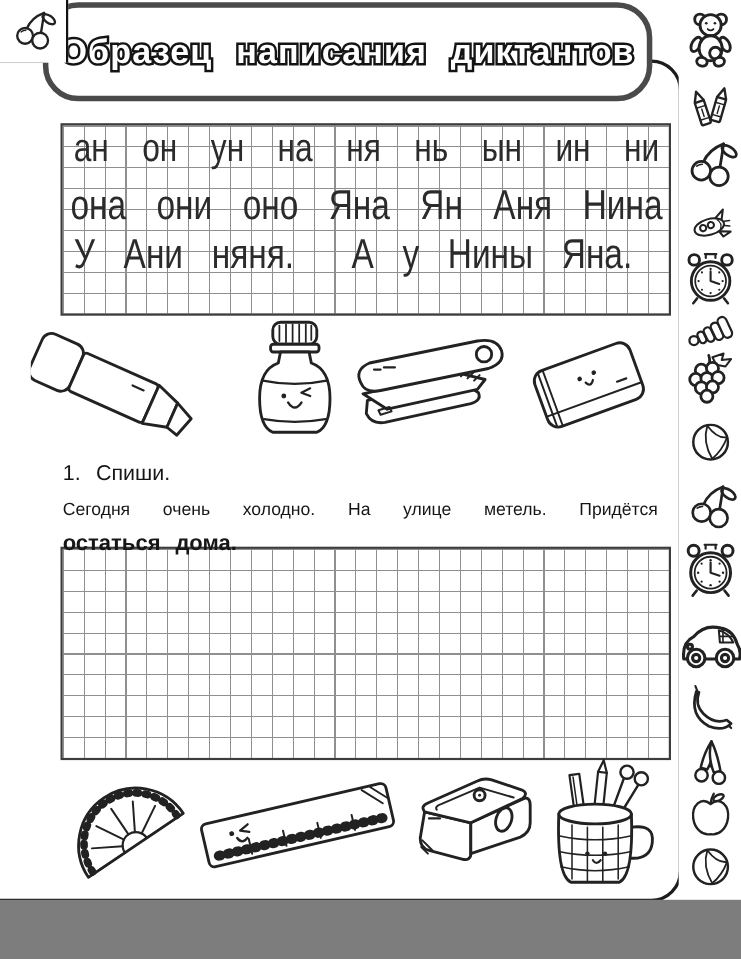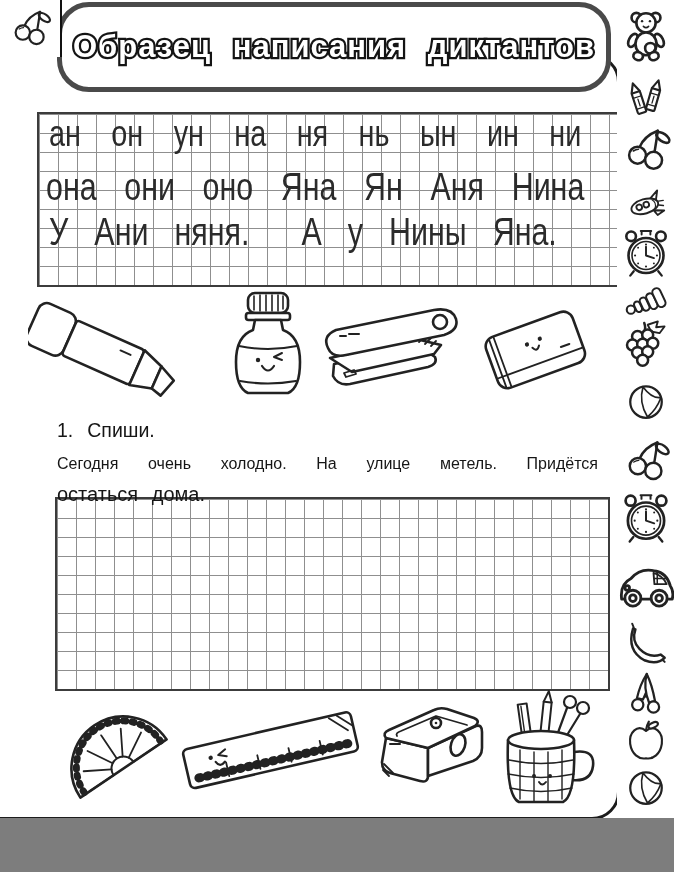--- a/index.html
+++ b/index.html
@@ -10,50 +10,50 @@
   
   .frame{
     position:absolute;left:-40px;top:54px;width:654px;height:760px;
     border:3px solid #1c1c1c;border-radius:0 28px 28px 0;z-index:1;background:#fff;
   }
   .corner-box{
     position:absolute;left:0;top:0;width:60px;height:57px;z-index:6;background:#fff;
     border-right:2.5px solid #111;display:flex;align-items:center;justify-content:center;
   }
   .banner{
-    position:absolute;left:57px;top:2px;width:544px;height:80px;z-index:5;
+    position:absolute;left:39px;top:2px;width:544px;height:80px;z-index:5;
     background:#fff;border:5px solid #4a4a4a;border-radius:32px;
     display:flex;align-items:center;justify-content:center;
   }
   .banner .title{
     font-size:31px;font-weight:bold;letter-spacing:1px;word-spacing:12px;white-space:nowrap;
     color:#fff;-webkit-text-stroke:4.5px #141414;paint-order:stroke fill;
   }
   
   .grid{
     position:absolute;z-index:2;border:2px solid #3c3c3c;background-color:#fff;
     background-image:
       repeating-linear-gradient(to right,#8f8f8f 0,#8f8f8f 1px,transparent 1px,transparent 19px),
       repeating-linear-gradient(to bottom,#8f8f8f 0,#8f8f8f 1px,transparent 1px,transparent 19px);
   }
-  .grid-top{left:37px;top:112px;width:551px;height:171px;padding-left:28px;}
+  .grid-top{left:55px;top:112px;width:551px;height:171px;}
   .grid-bottom{left:55px;top:497px;width:551px;height:190px;}
   .propis{
     position:absolute;white-space:pre;color:#2b2b2b;transform-origin:0 0;
     font-family:"Liberation Sans",sans-serif;line-height:1;
   }
   .p1{left:10px;top:2px;font-size:36px;word-spacing:28px;transform:scaleX(0.80);}
   .p2{left:7px;top:54px;font-size:38px;word-spacing:24px;transform:scaleX(0.80);}
   .p3{left:10px;top:99px;font-size:38px;word-spacing:22px;transform:scaleX(0.80);}
   
   .exercise{position:absolute;left:57px;top:419px;width:541px;z-index:3;color:#161616;}
   .exercise .head{font-size:19.5px;margin-bottom:7px;}
   .exercise .head .num{margin-right:14px;}
   .exercise .l1{font-size:16px;line-height:30px;text-align:justify;text-align-last:justify;}
-  .exercise .l2{font-size:20px;line-height:30px;word-spacing:8px;}
+  .exercise .l2{font-size:20px;line-height:30px;word-spacing:8px;font-weight:bold;}
   
   .illo{position:absolute;z-index:3;}
   .illo svg,.sb-icon svg,.corner-box svg{
     width:100%;height:100%;display:block;
     stroke:#222;fill:none;stroke-width:3;stroke-linecap:round;stroke-linejoin:round;
   }
   .illo svg{stroke-width:2.6;}
   
   .sidebar{position:absolute;right:0;top:0;width:57px;height:818px;z-index:2;background:#fff;}
   .sb-icon{position:absolute;left:50%;transform:translateX(-50%);}

